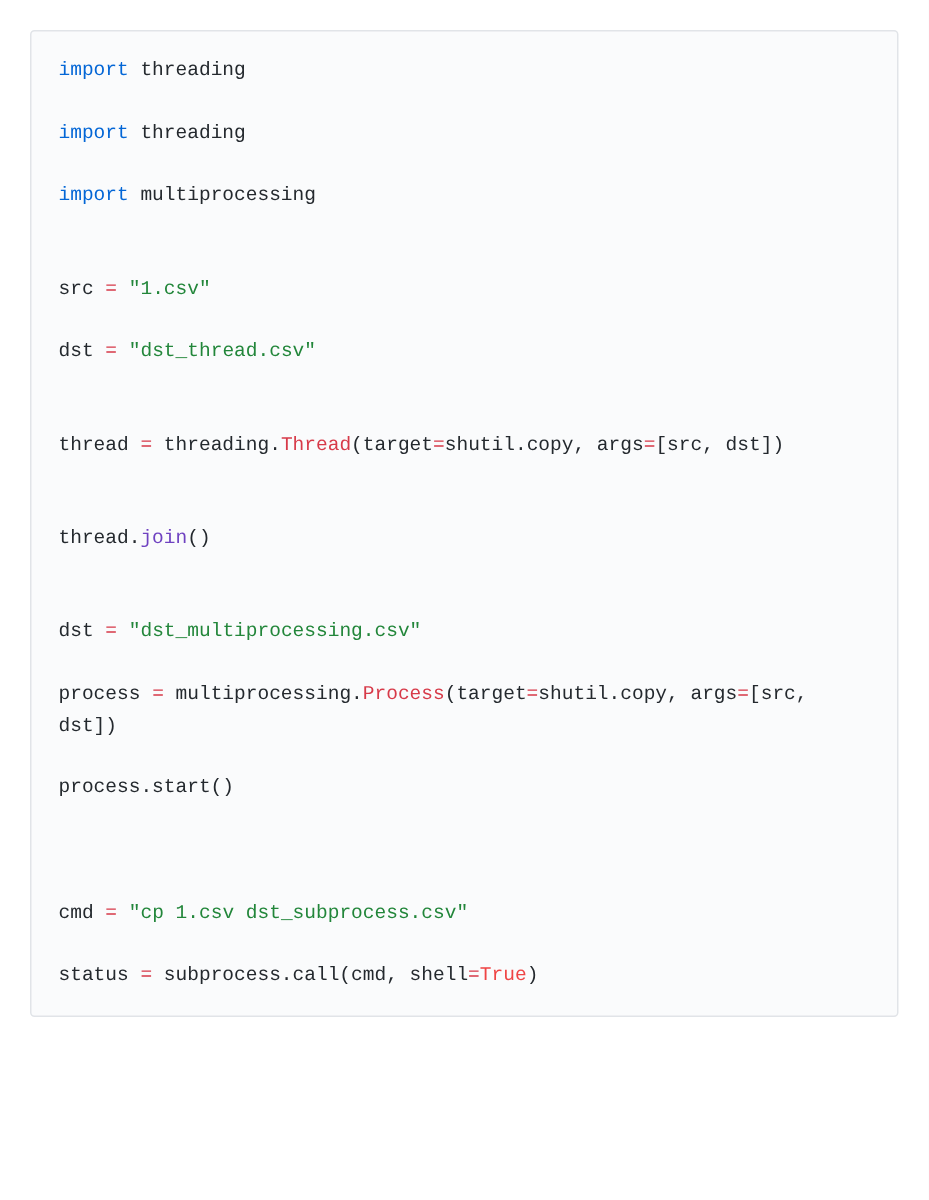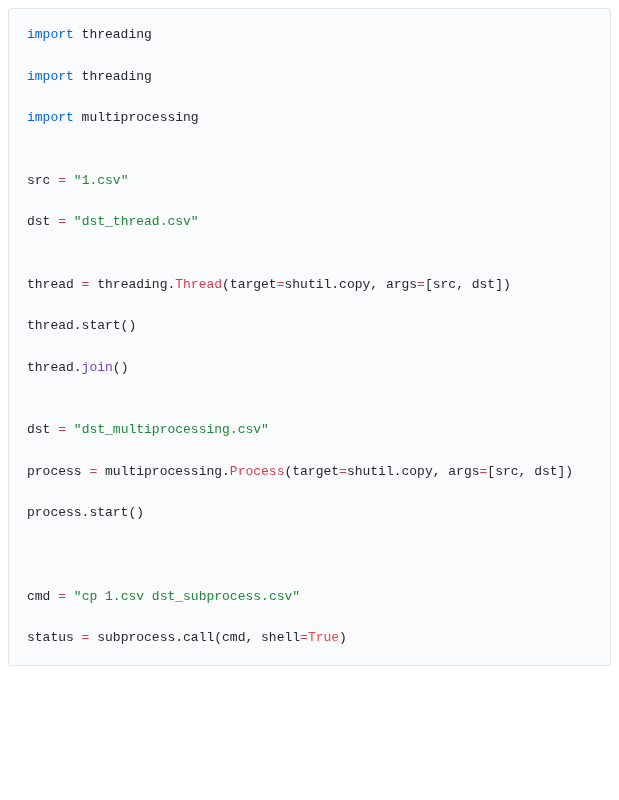--- a/index.html
+++ b/index.html
@@ -12,21 +12,21 @@
       font-family: 'SFMono-Regular', Consolas, 'Liberation Mono', Menlo, Courier, monospace;
       padding: 0;
       width: 619px;
       height: 800px;
     }
     .code-block {
       background: #fafbfc;
       border: 1px solid #e1e4e8;
       border-radius: 3px;
       padding: 16px 18px;
-      margin: 8px;
+      margin: 20px;
       font-size: 13px;
       line-height: 1.6;
       overflow: hidden;
     }
     .code-line {
       white-space: pre-wrap;
       word-wrap: break-word;
       color: #24292e;
       min-height: 20.8px;
     }
@@ -51,21 +51,20 @@
   <div class="code-line"><span class="kw-import">import</span><span> multiprocessing</span></div>
   <div class="blank-line"></div>
   <div class="blank-line"></div>
   <div class="code-line"><span>src </span><span class="kw-op">=</span><span> </span><span class="kw-string">"1.csv"</span></div>
   <div class="blank-line"></div>
   <div class="code-line"><span>dst </span><span class="kw-op">=</span><span> </span><span class="kw-string">"dst_thread.csv"</span></div>
   <div class="blank-line"></div>
   <div class="blank-line"></div>
   <div class="code-line"><span>thread </span><span class="kw-op">=</span><span> threading.</span><span class="kw-class">Thread</span><span>(target</span><span class="kw-op">=</span><span>shutil.copy, args</span><span class="kw-op">=</span><span>[src, dst])</span></div>
   <div class="blank-line"></div>
-  <div class="code-line"><span>thread.start()</span></div>
   <div class="blank-line"></div>
   <div class="code-line"><span>thread.</span><span class="kw-method">join</span><span>()</span></div>
   <div class="blank-line"></div>
   <div class="blank-line"></div>
   <div class="code-line"><span>dst </span><span class="kw-op">=</span><span> </span><span class="kw-string">"dst_multiprocessing.csv"</span></div>
   <div class="blank-line"></div>
   <div class="code-line"><span>process </span><span class="kw-op">=</span><span> multiprocessing.</span><span class="kw-class">Process</span><span>(target</span><span class="kw-op">=</span><span>shutil.copy, args</span><span class="kw-op">=</span><span>[src, dst])</span></div>
   <div class="blank-line"></div>
   <div class="code-line"><span>process.start()</span></div>
   <div class="blank-line"></div>

